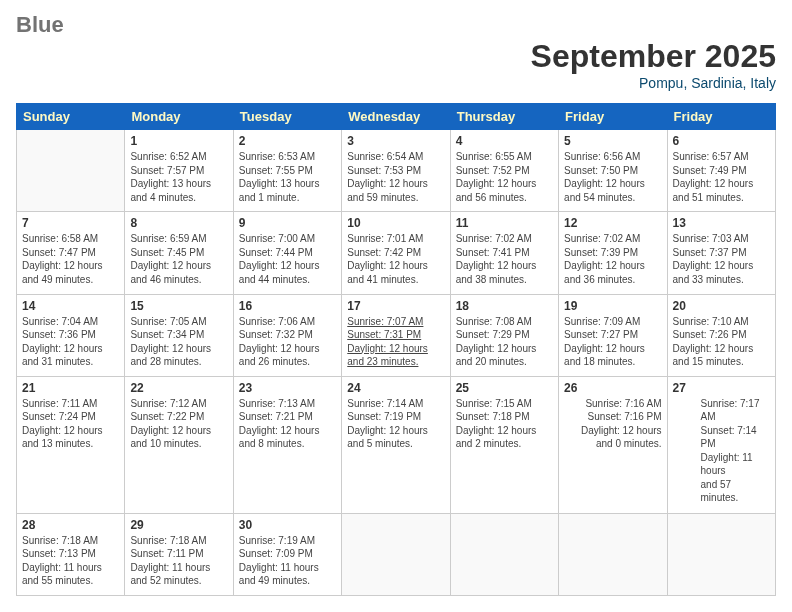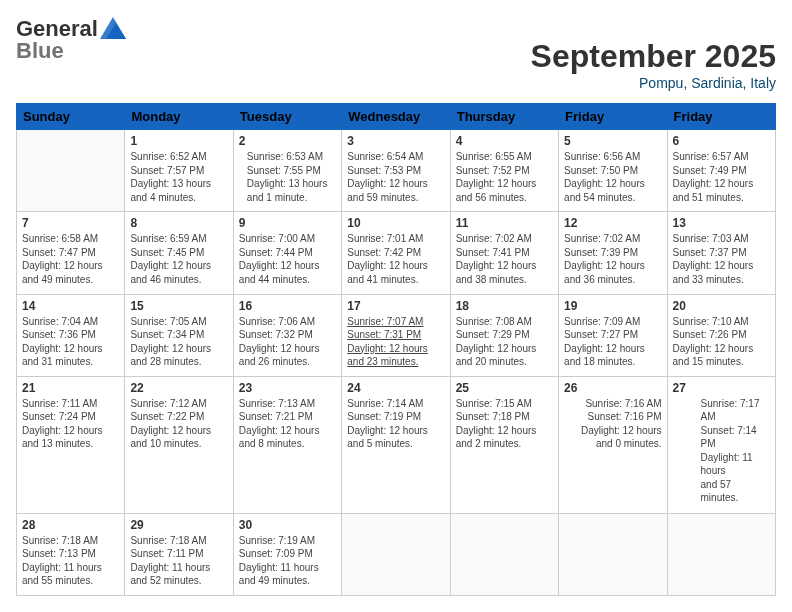--- a/index.html
+++ b/index.html
@@ -42,21 +42,21 @@
     }
     .calendar {
       flex: 1;
       border: 1px solid #ccc;
       border-collapse: collapse;
       width: 100%;
       table-layout: fixed;
     }
     .calendar th {
       background-color: #1565c0;
-      color: #000000;
+      color: #fef9c3;
       text-align: left;
       padding: 5px 6px;
       font-size: 13px;
       border: 1px solid #1565c0;
     }
     .calendar td {
       border: 1px solid #ccc;
       vertical-align: top;
       padding: 4px 5px;
       font-size: 10px;
@@ -77,27 +77,20 @@
       background: #f9f9f9;
     }
   </style>
 </head>
 <body>
 
 <div class="page">
   <div class="header">
     <div class="logo">
       <div>
-        <div style="display:flex;align-items:center;">
-          <span style="font-size:22px;font-weight:bold;color:#333;">General</span>
-          <svg width="26" height="22" viewBox="0 0 26 22" style="margin-left:2px;margin-top:-2px;">
-            <polygon points="0,22 13,0 26,22" fill="#1565c0" opacity="0.85"></polygon>
-            <polygon points="6,22 16,6 26,22" fill="#1565c0"></polygon>
-          </svg>
-        </div>
         <div style="font-size:22px;font-weight:bold;color:#737373;margin-top:-4px;">Blue</div>
       </div>
     </div>
     <div class="title-block">
       <div class="month-title">September 2025</div>
       <div class="location">Pompu, Sardinia, Italy</div>
     </div>
   </div>
 
   <table class="calendar">
@@ -118,21 +111,21 @@
           <td class="empty-cell"></td>
           <td>
             <span class="day-num">1</span>
             <div class="day-info" style="white-space: pre-line;">Sunrise: 6:52 AM
 Sunset: 7:57 PM
 Daylight: 13 hours
 and 4 minutes.</div>
           </td>
           <td>
             <span class="day-num">2</span>
-            <div class="day-info" style="white-space: pre-line; margin-left: 8px;">Sunrise: 6:53 AM
+            <div class="day-info" style="white-space: pre-line;">Sunrise: 6:53 AM
 Sunset: 7:55 PM
 Daylight: 13 hours
 and 1 minute.</div>
           </td>
           <td>
             <span class="day-num">3</span>
             <div class="day-info" style="white-space: pre-line;">Sunrise: 6:54 AM
 Sunset: 7:53 PM
 Daylight: 12 hours
 and 59 minutes.</div>

